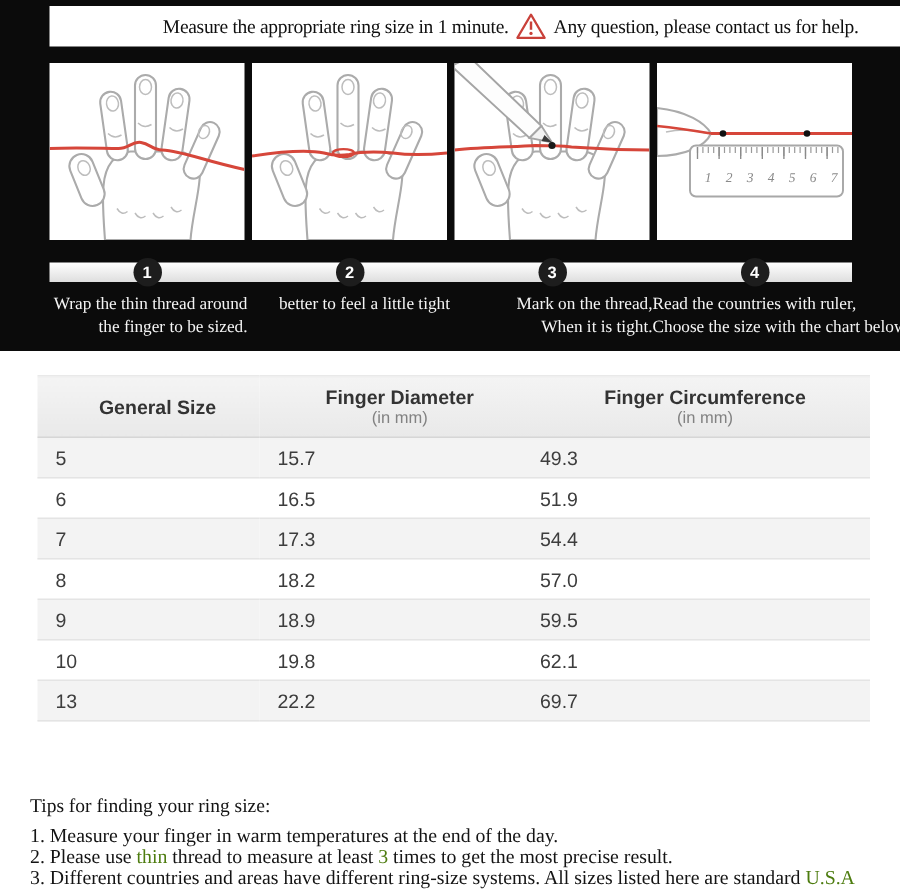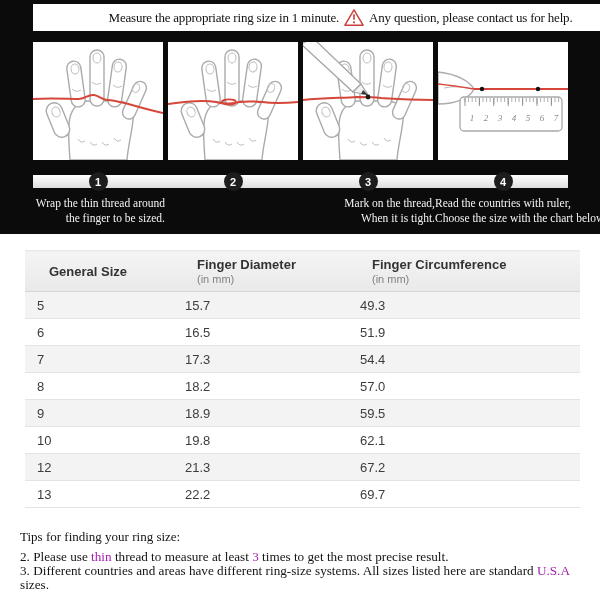--- a/index.html
+++ b/index.html
@@ -22,33 +22,33 @@
             display:flex;align-items:center;justify-content:center;}
   .captions{position:absolute;left:30px;top:196px;width:540px;display:flex;}
   .caption{width:135px;text-align:right;color:#f4f4f4;
            font-family:"Liberation Serif",serif;font-size:11.5px;line-height:15px;
            white-space:nowrap;overflow:visible;}
   
   .table-wrap{position:absolute;left:25px;top:250px;width:555px;}
   table{width:100%;border-collapse:collapse;table-layout:fixed;}
   thead th{height:40px;background:linear-gradient(#f4f4f4,#e9e9e9);
            border-top:1px solid #e9e9e9;border-bottom:1px solid #d6d6d6;
-           text-align:left;font-size:13px;color:#333;font-weight:bold;
-           vertical-align:middle;padding:0 0 0 24px;}
+           text-align:center;font-size:13px;color:#333;font-weight:bold;
+           vertical-align:middle;padding:0 0 0 12px;}
   th .sub{display:block;font-weight:normal;font-size:11px;color:#828282;margin-top:1px;}
   tbody td{height:26px;border-bottom:1px solid #e4e4e4;padding:0 0 0 12px;
            font-size:13px;color:#3d3d3d;vertical-align:middle;}
   tbody tr:nth-child(odd){background:#f3f3f3;}
   tbody tr:nth-child(even){background:#ffffff;}
   
   .tips{position:absolute;left:20px;top:527px;width:572px;
         font-family:"Liberation Serif",serif;color:#141414;}
   .tips-title{font-size:13px;line-height:20px;margin-bottom:3px;}
   .tip{font-size:13.2px;line-height:14.2px;}
-  .red{color:#a21caf;}
+  .red{color:#4d7c0f;}
   .hidden-defs{position:absolute;width:0;height:0;overflow:hidden;}
 </style>
 </head>
 <body>
 
 <svg class="hidden-defs" aria-hidden="true">
   <defs>
     <g id="hand-base" stroke="#ababab" stroke-width="1.4" fill="#ffffff">
       <path d="M37,118 C36,104 35,92 36,82 C37,68 44,60 54,59 L86,59 C96,60 101,68 100,78 C99,90 95,104 94,118 Z"></path>
       <rect x="17" y="60" width="16" height="36" rx="8" transform="rotate(-22 25 78)"></rect>
@@ -140,20 +140,21 @@
       <div class="step-dot" style="left:325.5px">3</div>
       <div class="step-dot" style="left:460.5px">4</div>
     </div>
 
     <div class="captions">
       <div class="caption">
         <div>Wrap the thin thread around</div>
         <div>the finger to be sized.</div>
       </div>
       <div class="caption">
+        <div>better to feel a little tight</div>
       </div>
       <div class="caption">
         <div>Mark on the thread,</div>
         <div>When it is tight.</div>
       </div>
       <div class="caption">
         <div>Read the countries with ruler,</div>
         <div>Choose the size with the chart below.</div>
       </div>
     </div>
@@ -206,32 +207,28 @@
             <td>9</td>
             <td>18.9</td>
             <td>59.5</td>
           </tr>
         <tr>
             <td>10</td>
             <td>19.8</td>
             <td>62.1</td>
           </tr>
         <tr>
-            <td>12</td>
-            <td>21.3</td>
-            <td>67.2</td>
-          </tr>
-        <tr>
             <td>13</td>
             <td>22.2</td>
             <td>69.7</td>
           </tr>
       </tbody>
     </table>
   </div>
 
   <div class="tips">
     <div class="tips-title">Tips for finding your ring size:</div>
+    <div class="tip">1. Measure your finger in warm temperatures at the end of the day.</div>
     <div class="tip"><span>2. Please use </span><span class="red">thin</span><span> thread to measure at least </span><span class="red">3</span><span> times to get the most precise result.</span></div>
     <div class="tip"><span>3. Different countries and areas have different ring-size systems. All sizes listed here are standard </span><span class="red">U.S.A</span><span> sizes.</span></div>
   </div>
 
 </div>
 
 </body></html>

